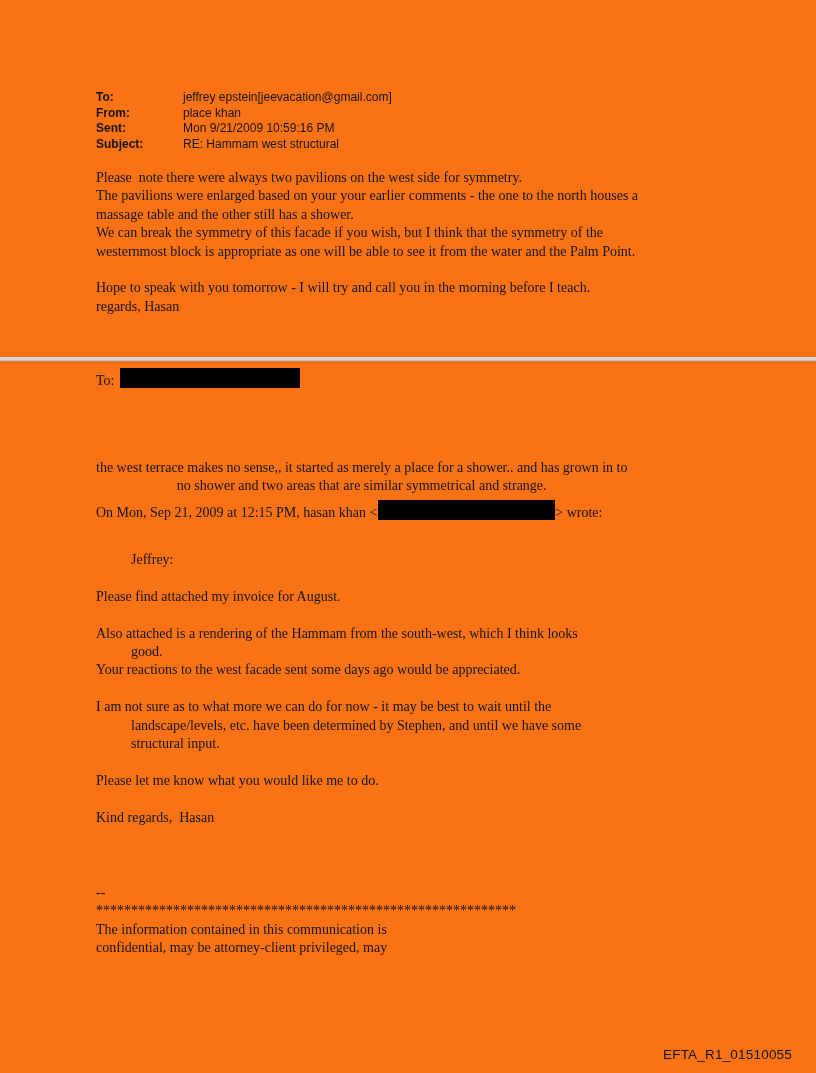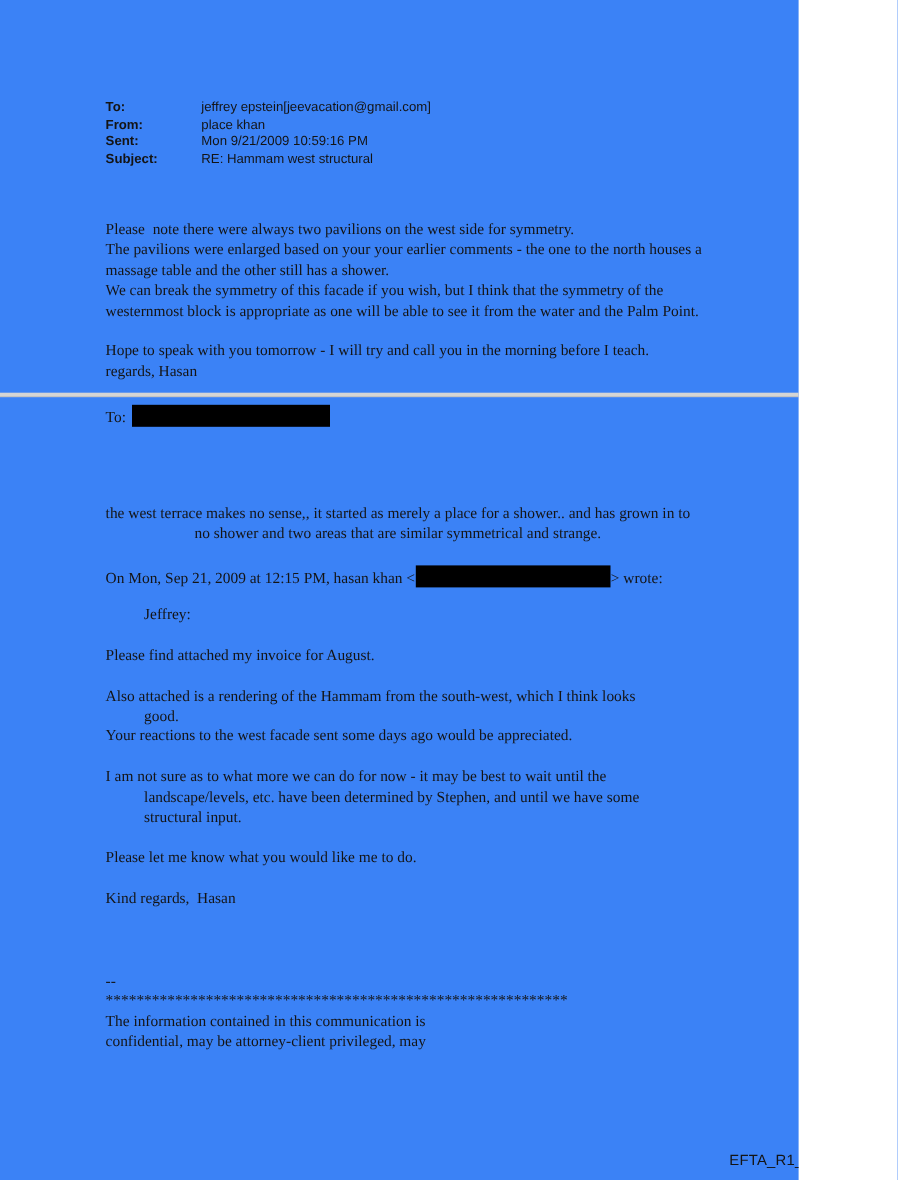--- a/index.html
+++ b/index.html
@@ -1,59 +1,59 @@
 <!DOCTYPE html>
 <html><head>
 <meta charset="utf-8">
 <style>
   html, body { margin: 0; padding: 0; }
   .page {
     position: relative;
-    width: 726px;
+    width: 816px;
     height: 1073px;
-    background: #3b82f6;
+    background: #f97316;
     overflow: hidden;
     color: #141414;
   }
   .hdr {
     position: absolute;
     left: 96px;
     top: 90px;
     font-family: "Liberation Sans", sans-serif;
     font-size: 12px;
     line-height: 15.5px;
   }
   .hdr-row { display: flex; }
   .hdr-label { width: 67px; font-weight: bold; }
   .hdr-value { white-space: pre; padding-left: 20px; }
   .serif {
     font-family: "Liberation Serif", serif;
     font-size: 14px;
   }
   .lines { white-space: pre; line-height: 18.4px; }
   .block { position: absolute; left: 96px; }
-  .reply-body   { top: 169px; margin-top: 32px; }
+  .reply-body   { top: 169px; }
   .divider {
     position: absolute;
     left: 0; top: 357px;
     width: 816px; height: 3px;
     background: #d5d5d5;
     border-bottom: 1px solid #c3c3c3;
   }
   .quoted-header { top: 368px; }
   .to-row { line-height: 18.4px; white-space: pre; }
   .redaction {
     display: inline-block;
     background: #000000;
     vertical-align: text-bottom;
   }
   .redaction.to-bar    { width: 180px; height: 20px; margin-left: 6px; }
   .redaction.email-bar { width: 177px; height: 20px; margin-left: 1px; }
   .quoted-intro { top: 459px; text-align: center; }
-  .on-mon-row   { top: 514px; line-height: 22px; white-space: pre; }
+  .on-mon-row   { top: 500px; line-height: 22px; white-space: pre; }
   .inner-msg    { top: 551px; }
   .footer-disc  { top: 884px; }
   .bates {
     position: absolute;
     left: 663px;
     top: 1047px;
     font-family: "Liberation Sans", sans-serif;
     font-size: 13.5px;
     letter-spacing: 0.2px;
   }

